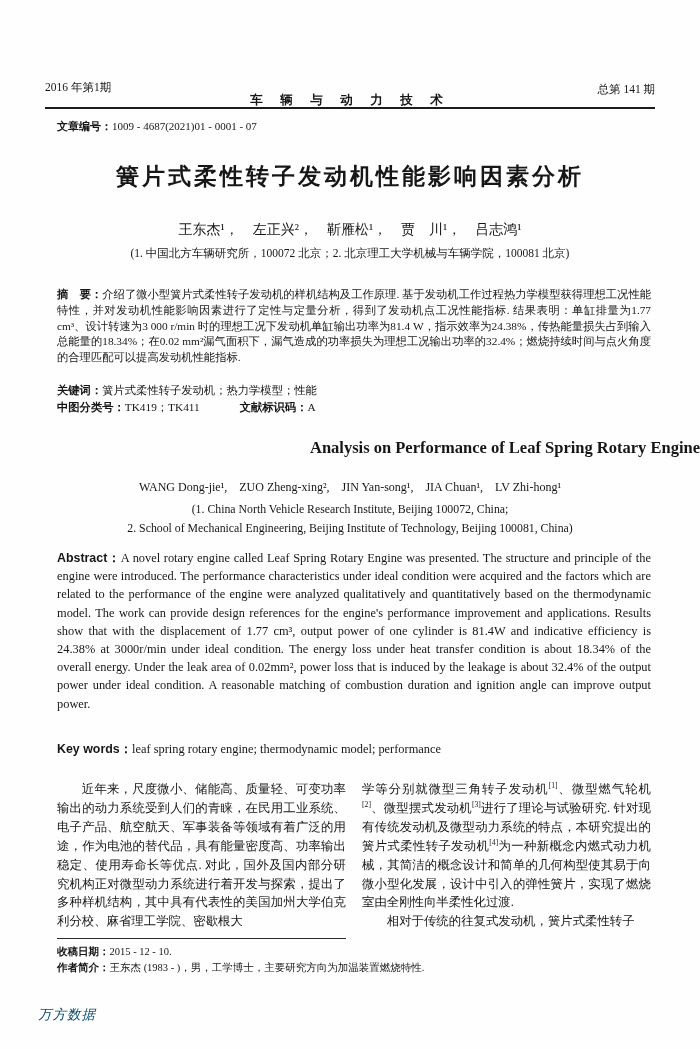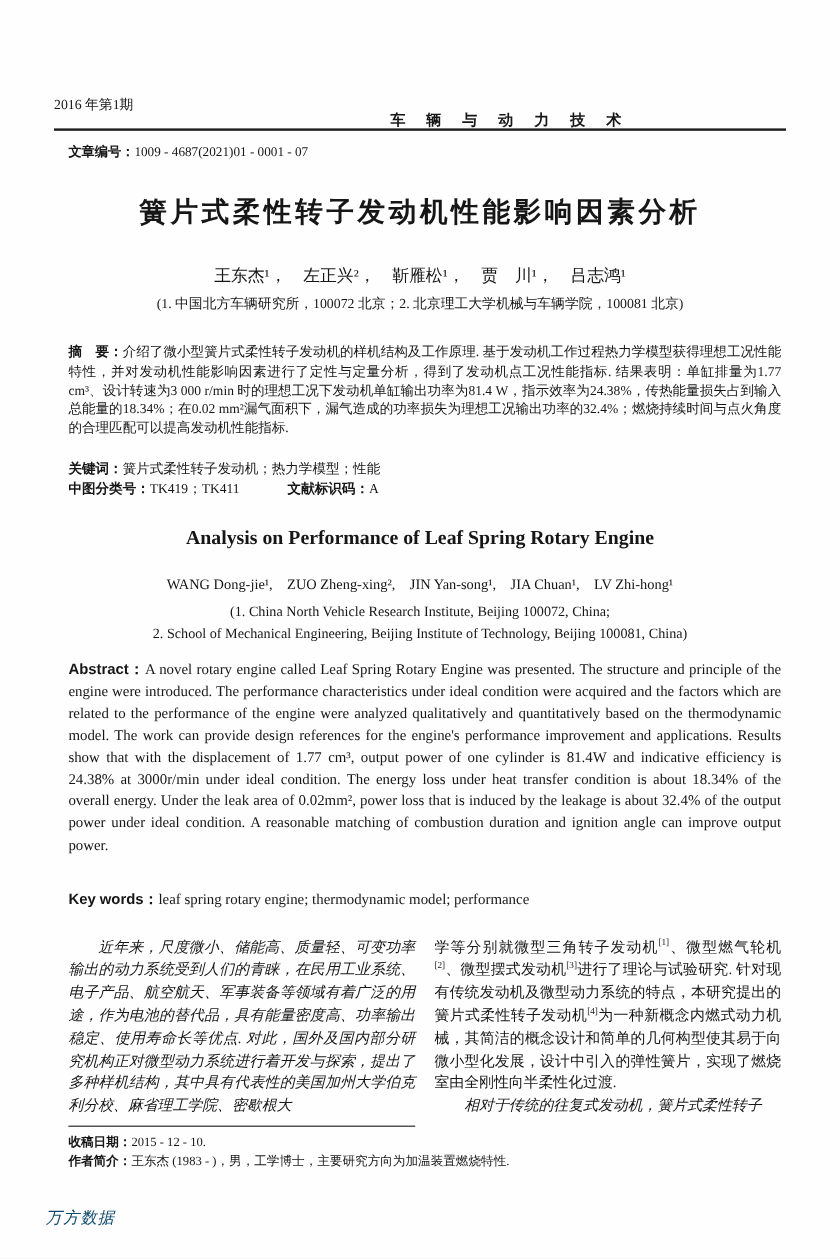--- a/index.html
+++ b/index.html
@@ -43,40 +43,41 @@
   .authors-en { top:480px; left:0; width:700px; text-align:center; font-size:12px; }
   .affil-en-1 { top:502px; left:0; width:700px; text-align:center; font-size:11.8px; }
   .affil-en-2 { top:521px; left:0; width:700px; text-align:center; font-size:11.8px; }
   .abstract-en { top:549px; left:57px; width:594px; font-size:12.4px; line-height:18.2px; text-align:justify; }
   .keywords-en { top:741px; left:57px; width:594px; font-size:12.4px; }
 
   
   .body-columns { top:780px; left:57px; width:594px; display:flex; gap:16px; }
   .col { width:289px; font-size:12.4px; line-height:18.9px; text-align:justify; }
   .col p { margin:0; }
-  .indent { text-indent:2em;font-style:italic; }
+  .indent { text-indent:2em; }
 
   
   .footnote-rule { top:938px; left:57px; width:289px; height:1px; background:#2a2a2a; }
   .received-line { top:945px; left:57px; width:594px; font-size:10.5px; }
   .bio-line      { top:961px; left:57px; width:594px; font-size:10.5px; }
 
   .watermark { top:1006px; left:38px; font-size:13.5px; color:#0c4a6e;
     font-family:"Liberation Sans","DejaVu Sans",sans-serif; letter-spacing:1px;font-style:italic; }
 </style>
 </head>
 <body>
 
 <div class="page">
 
   <div class="abs journal-header">
     <div class="hdr-left">2016 年第1期</div>
     <div class="hdr-center">
       <div class="journal-cn">车 辆 与 动 力 技 术</div>
     </div>
+    <div class="hdr-right">总第 141 期</div>
   </div>
   <div class="abs header-rule"></div>
 
   <div class="abs article-no">
     <span class="blabel">文章编号：</span><span>1009 - 4687(2021)01 - 0001 - 07</span>
   </div>
 
   <h1 class="abs title-cn" style="margin:0;">簧片式柔性转子发动机性能影响因素分析</h1>
   <div class="abs authors-cn">王东杰¹，　左正兴²，　靳雁松¹，　贾　川¹，　吕志鸿¹</div>
   <div class="abs affil-cn">(1. 中国北方车辆研究所，100072 北京；2. 北京理工大学机械与车辆学院，100081 北京)</div>
@@ -84,21 +85,21 @@
   <div class="abs abstract-cn">
     <span class="blabel">摘　要：</span><span>介绍了微小型簧片式柔性转子发动机的样机结构及工作原理. 基于发动机工作过程热力学模型获得理想工况性能特性，并对发动机性能影响因素进行了定性与定量分析，得到了发动机点工况性能指标. 结果表明：单缸排量为1.77 cm³、设计转速为3 000 r/min 时的理想工况下发动机单缸输出功率为81.4 W，指示效率为24.38%，传热能量损失占到输入总能量的18.34%；在0.02 mm²漏气面积下，漏气造成的功率损失为理想工况输出功率的32.4%；燃烧持续时间与点火角度的合理匹配可以提高发动机性能指标.</span>
   </div>
   <div class="abs keywords-cn">
     <span class="blabel">关键词：</span><span>簧片式柔性转子发动机；热力学模型；性能</span>
   </div>
   <div class="abs clc-line">
     <span class="blabel">中图分类号：</span><span>TK419；TK411</span><span class="doc-code-group"><span class="blabel">文献标识码：</span><span>A</span></span>
   </div>
 
-  <h2 class="abs title-en" style="margin:0;">Analysis on Performance of Leaf Spring Rotary Engine</h2>
+  <h2 class="abs title-en" style="margin:0;text-align:right;">Analysis on Performance of Leaf Spring Rotary Engine</h2>
   <div class="abs authors-en">WANG Dong-jie¹, ZUO Zheng-xing², JIN Yan-song¹, JIA Chuan¹, LV Zhi-hong¹</div>
   <div class="abs affil-en-1">(1. China North Vehicle Research Institute, Beijing 100072, China;</div>
   <div class="abs affil-en-2">2. School of Mechanical Engineering, Beijing Institute of Technology, Beijing 100081, China)</div>
 
   <div class="abs abstract-en">
     <span class="blabel">Abstract：</span><span>A novel rotary engine called Leaf Spring Rotary Engine was presented. The structure and principle of the engine were introduced. The performance characteristics under ideal condition were acquired and the factors which are related to the performance of the engine were analyzed qualitatively and quantitatively based on the thermodynamic model. The work can provide design references for the engine's performance improvement and applications. Results show that with the displacement of 1.77 cm³, output power of one cylinder is 81.4W and indicative efficiency is 24.38% at 3000r/min under ideal condition. The energy loss under heat transfer condition is about 18.34% of the overall energy. Under the leak area of 0.02mm², power loss that is induced by the leakage is about 32.4% of the output power under ideal condition. A reasonable matching of combustion duration and ignition angle can improve output power.</span>
   </div>
   <div class="abs keywords-en">
     <span class="blabel">Key words：</span><span>leaf spring rotary engine; thermodynamic model; performance</span>
   </div>

